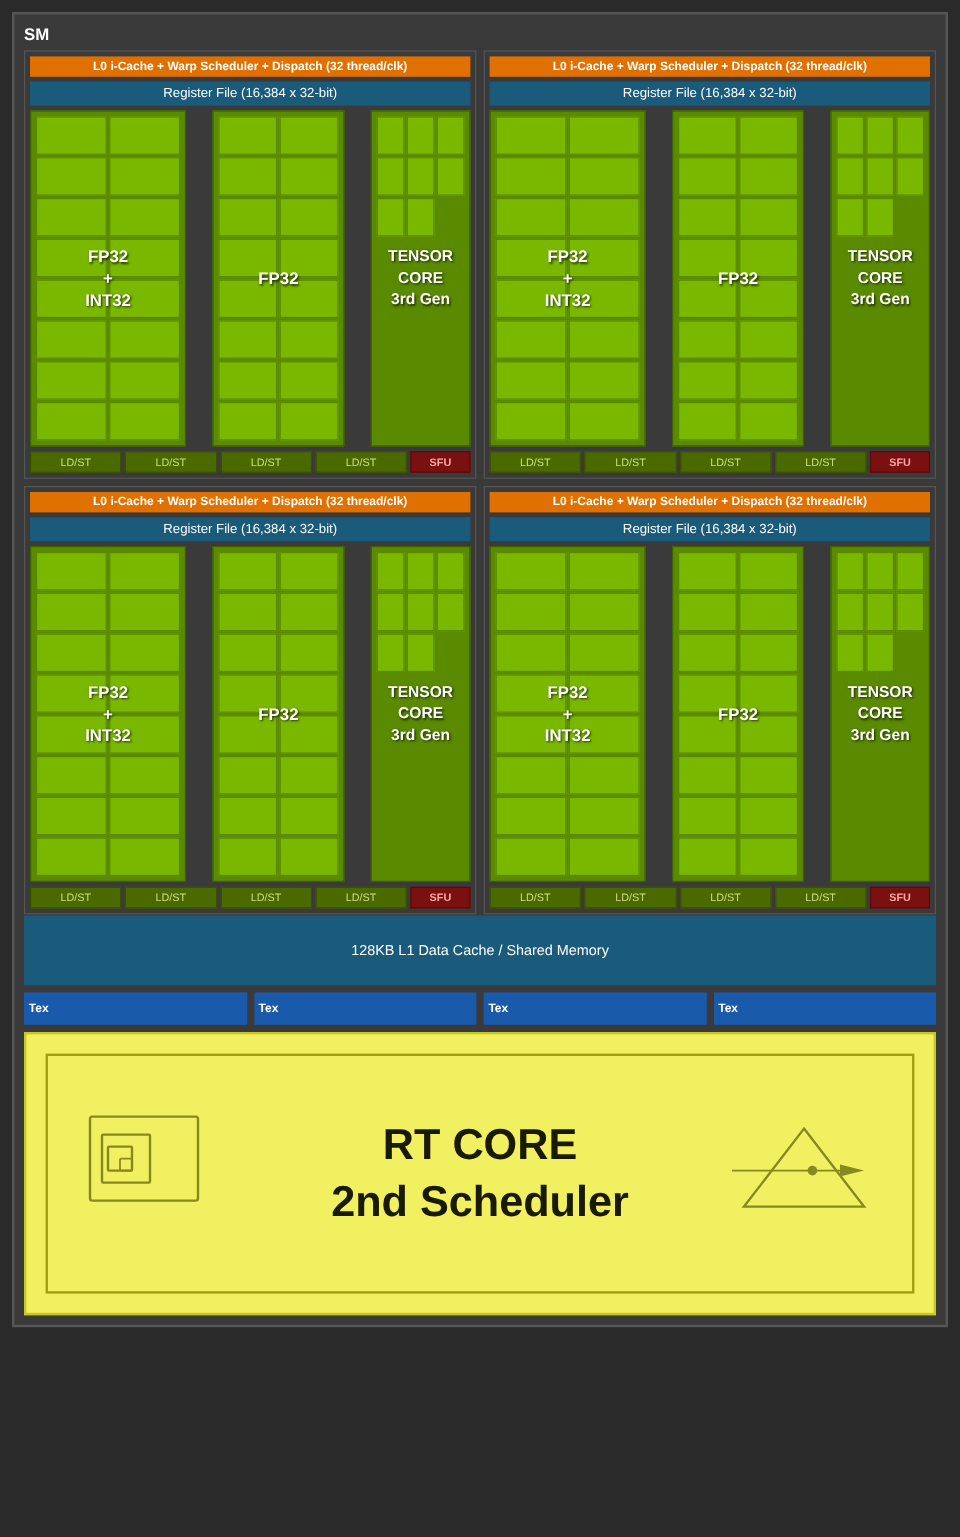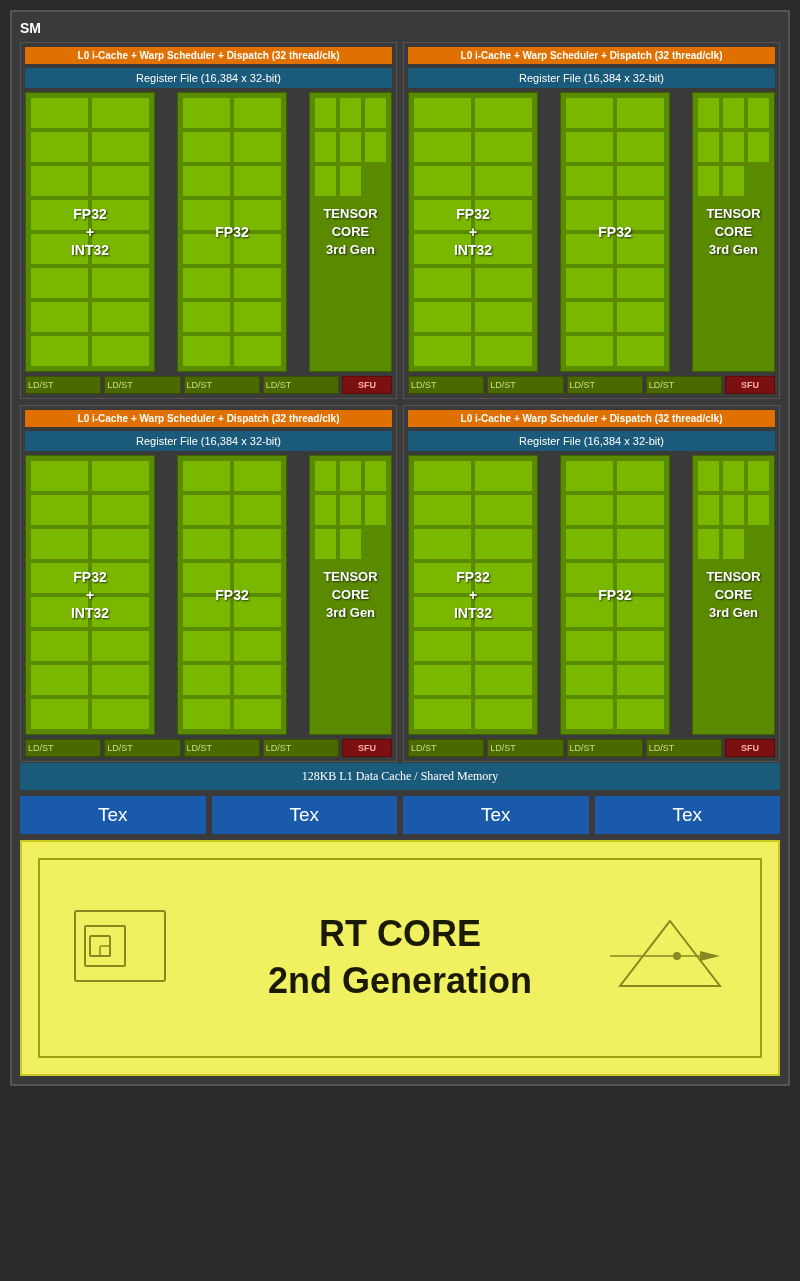--- a/index.html
+++ b/index.html
@@ -147,55 +147,54 @@
     }
     .ldst-sfu-row {
       display: flex;
       gap: 3px;
     }
     .ldst-cell {
       flex: 1;
       background: #4a6a00;
       color: #ccdd88;
       font-size: 9px;
-      text-align: left;
+      text-align: center;
       padding: 3px 2px;
       border: 1px solid #3a5000;
     }
     .sfu-cell {
       flex: 0 0 50px;
       background: #7a1010;
       color: #ffaaaa;
       font-size: 9px;
       text-align: center;
       padding: 3px 2px;
       border: 1px solid #5a0a0a;
       font-weight: bold;
     }
     .l1-cache-bar {
       background: #1a5a7a;
       color: white;
       font-size: 12px;
       text-align: center;
-      padding: 6px;
+      padding: 22px;
       margin-bottom: 6px;
-      font-family: Liberation Serif, serif;
     }
     .tex-row {
       display: flex;
       gap: 6px;
       margin-bottom: 6px;
     }
     .tex-cell {
       flex: 1;
       background: #1a5aaa;
       color: white;
-      font-size: 19px;
-      font-weight: normal;
-      text-align: center;
+      font-size: 10px;
+      font-weight: bold;
+      text-align: left;
       padding: 8px 4px;
     }
     .rt-core-section {
       background: #f0f060;
       border: 2px solid #c8c820;
       padding: 16px;
       min-height: 200px;
       display: flex;
       align-items: center;
       justify-content: center;
@@ -509,21 +508,21 @@
       <div class="rt-icon-left">
         <svg width="100" height="100" viewBox="0 0 100 100" fill="none" xmlns="http://www.w3.org/2000/svg">
           <rect x="5" y="5" width="90" height="70" rx="2" fill="none" stroke="#888820" stroke-width="2"></rect>
           <rect x="15" y="20" width="40" height="40" rx="1" fill="none" stroke="#888820" stroke-width="2"></rect>
           <rect x="20" y="30" width="20" height="20" rx="1" fill="none" stroke="#888820" stroke-width="2"></rect>
           <rect x="30" y="40" width="10" height="10" rx="1" fill="none" stroke="#888820" stroke-width="1.5"></rect>
         </svg>
       </div>
       <div class="rt-core-text">
         <span>RT CORE</span><br>
-        <span>2nd Generation</span>
+        <span>2nd Scheduler</span>
       </div>
 
       <div class="rt-icon-right">
         <svg width="120" height="80" viewBox="0 0 120 80" fill="none" xmlns="http://www.w3.org/2000/svg">
           <polygon points="60,5 110,70 10,70" fill="none" stroke="#888820" stroke-width="2"></polygon>
           <line x1="0" y1="40" x2="90" y2="40" stroke="#888820" stroke-width="1.5"></line>
           <polygon points="90,35 110,40 90,45" fill="#888820"></polygon>
           <circle cx="67" cy="40" r="4" fill="#888820"></circle>
         </svg>
       </div>

